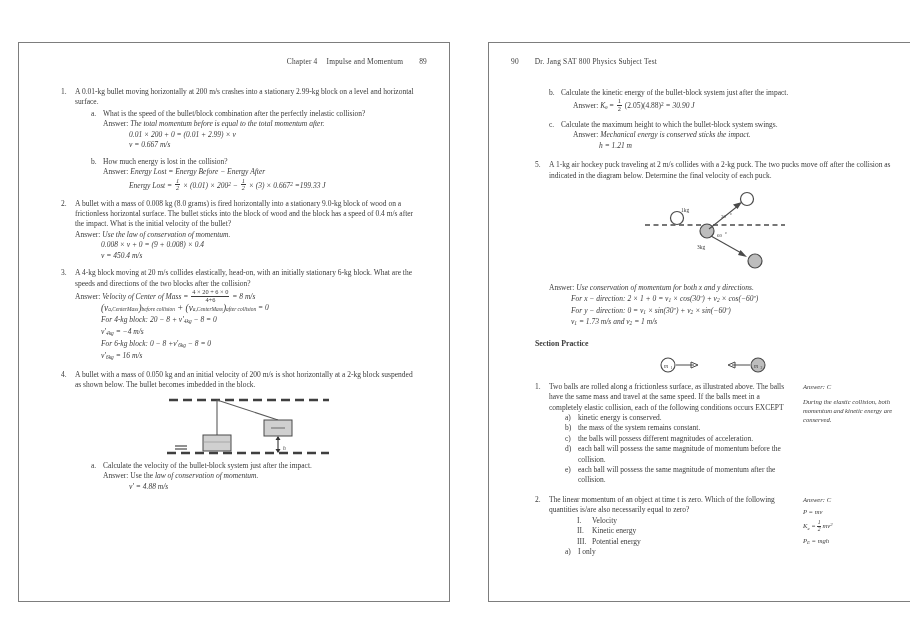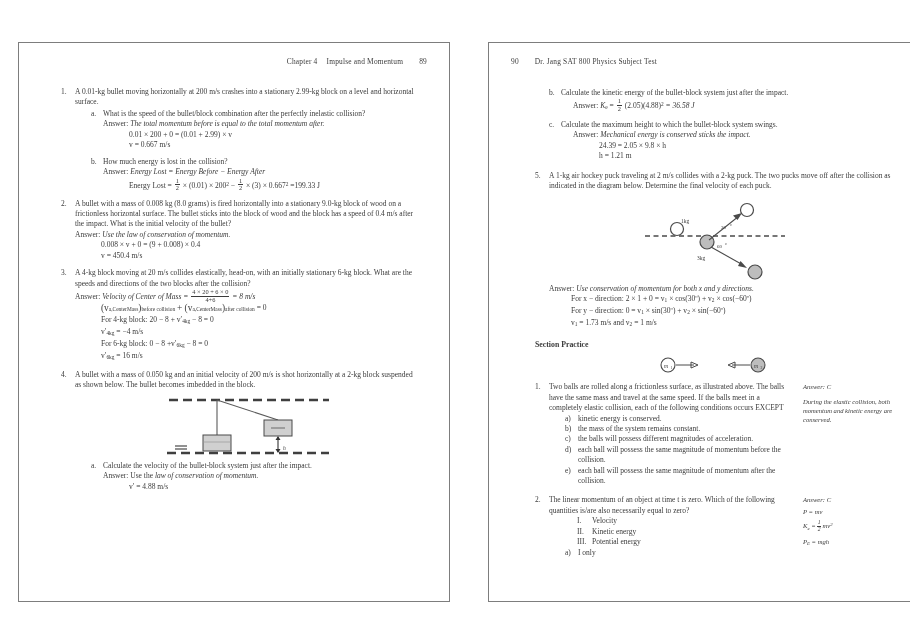--- a/index.html
+++ b/index.html
@@ -56,20 +56,21 @@
   .qnum  { width: 14px; flex: 0 0 14px; text-align: left; }
   .qbody { flex: 1 1 auto; }
 
   .sub { display: flex; margin-top: 1px; padding-left: 16px; }
   .sublab { width: 12px; flex: 0 0 12px; }
   .subbody { flex: 1 1 auto; }
 
   .ans { margin-top: 0px; }
   .ital { font-style: italic; }
   .mathline {
+    font-style: italic;
     padding-left: 26px;
     white-space: nowrap;
     line-height: 10.6px;
   }
   .tight { line-height: 10.2px; }
 
   
   .frac {
     display: inline-block;
     vertical-align: -0.42em;
@@ -285,34 +286,33 @@
             <div>Calculate the kinetic energy of the bullet-block system just after the impact.</div>
             <div class="ans" style="padding-left:12px">
               <span>Answer:</span>
               <span class="ital">K</span><sub>e</sub>
               <span>=</span>
               <span class="frac">
                 <span class="num">1</span>
                 <span class="den">2</span>
               </span>
               <span>(2.05)(4.88)</span><sup>2</sup>
-              <span class="ital">= 36.58 J</span>
+              <span class="ital">= 30.90 J</span>
             </div>
           </div>
         </div>
 
         <div class="sub" style="padding-left:14px; margin-top:7px">
           <div class="sublab">c.</div>
           <div class="subbody">
             <div>Calculate the maximum height to which the bullet-block system swings.</div>
             <div class="ans" style="padding-left:12px">
               <span>Answer:</span>
               <span class="ital">Mechanical energy is conserved sticks the impact.</span>
             </div>
-            <div class="mathline" style="padding-left:38px">24.39 = 2.05 × 9.8 × h</div>
             <div class="mathline" style="padding-left:38px">h = 1.21 m</div>
           </div>
         </div>
 
         <div class="qitem" style="margin-top:9px">
           <div class="qnum">5.</div>
           <div class="qbody">
             <div>A 1-kg air hockey puck traveling at 2 m/s collides with a 2-kg puck. The two pucks move off after the collision as indicated in the diagram below. Determine the final velocity of each puck.</div>
 
             <div class="fig fig-puck">
@@ -333,21 +333,21 @@
                 <text x="113" y="30" font-size="3.6" font-family="Liberation Serif, serif" fill="#3a3a3a">o</text>
 
                 <line x1="94" y1="51" x2="126" y2="69" stroke="#4a4a4a" stroke-width="1.1"></line>
                 <polygon points="130,72 121,70 123.5,65" fill="#4a4a4a"></polygon>
                 <circle cx="138" cy="76" r="7" fill="#bdbdbd" stroke="#4a4a4a" stroke-width="1.2"></circle>
                 <text x="100" y="52" font-size="5" font-family="Liberation Serif, serif" fill="#3a3a3a">60</text>
                 <text x="108" y="49" font-size="3.6" font-family="Liberation Serif, serif" fill="#3a3a3a">o</text>
               </svg>
             </div>
 
-            <div class="ans" style="margin-top:2px">
+            <div class="ans" style="margin-top:12px">
               <span>Answer:</span>
               <span class="ital">Use conservation of momentum for both x and y directions.</span>
             </div>
             <div class="mathline" style="padding-left:22px">
               <span>For x − direction: 2 × 1 + 0 = v</span><sub>1</sub><span> × cos(30º) + v</span><sub>2</sub><span> × cos(−60º)</span>
             </div>
             <div class="mathline" style="padding-left:22px">
               <span>For y − direction: 0 = v</span><sub>1</sub><span> × sin(30º) + v</span><sub>2</sub><span> × sin(−60º)</span>
             </div>
             <div class="mathline" style="padding-left:22px">

